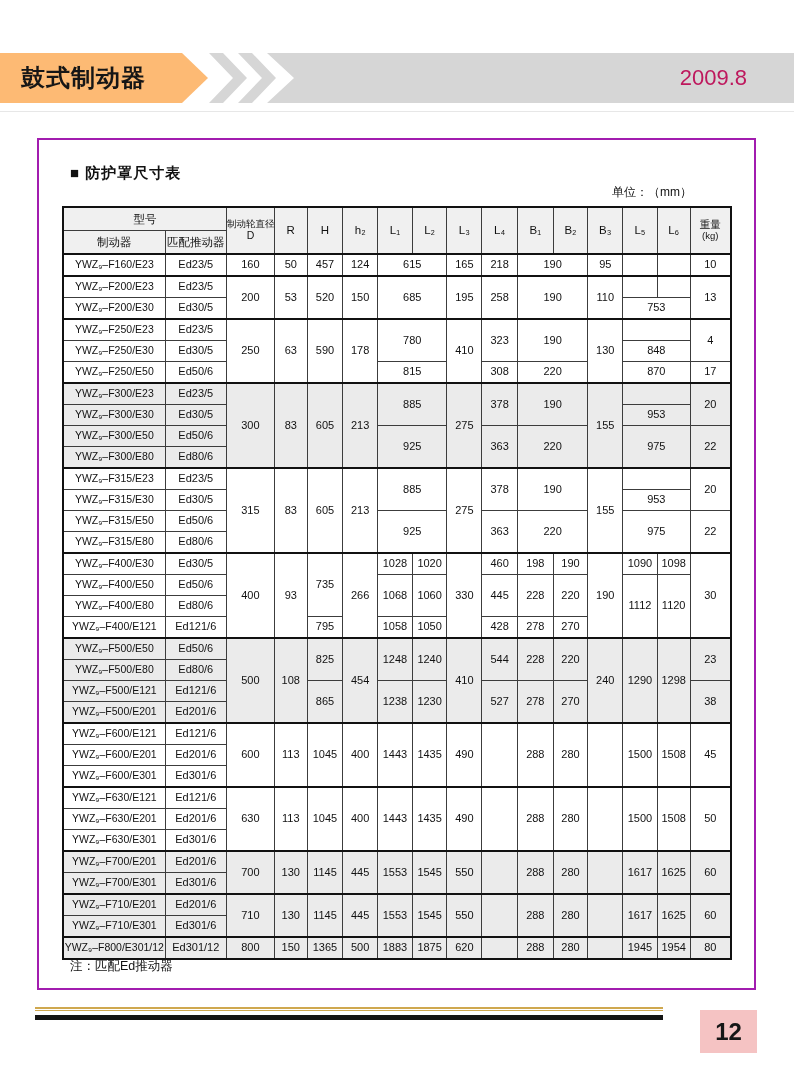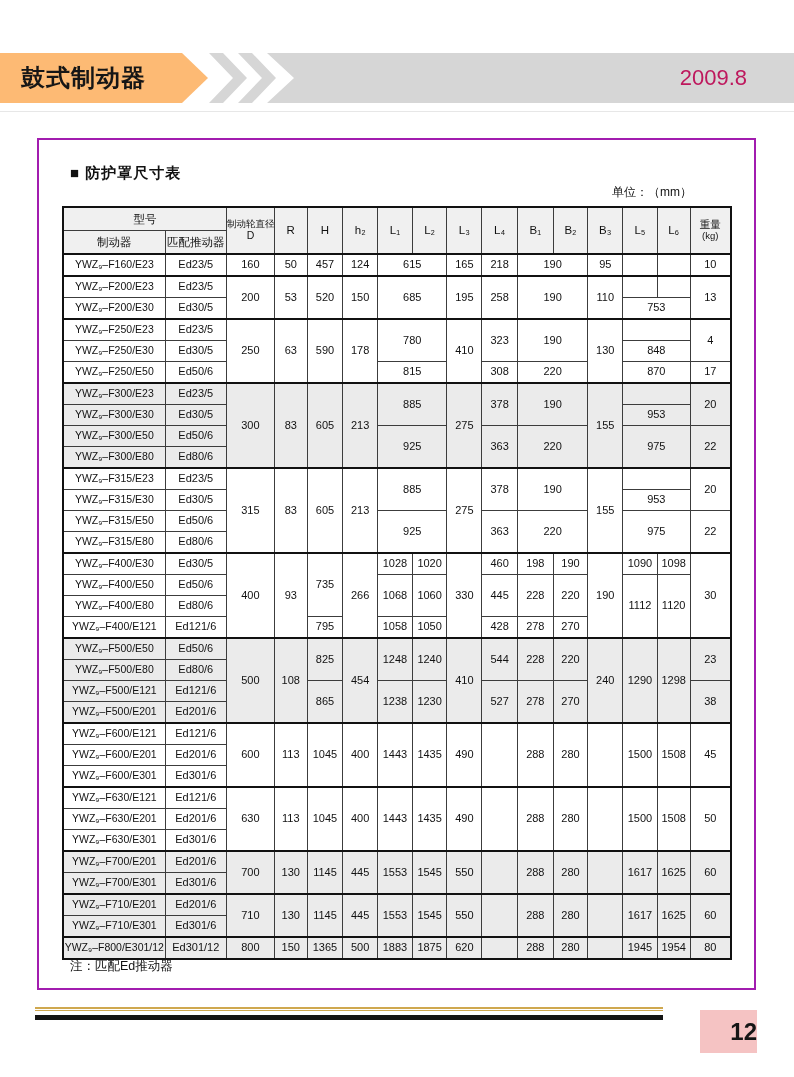--- a/index.html
+++ b/index.html
@@ -41,21 +41,21 @@
   .dim tbody tr.gstart td{border-top:2px solid #111}
   .dim tbody tr:first-child td{border-top:2px solid #111}
 
   .note{position:absolute;left:31px;top:818px;font-size:12.5px}
 
   
   .footer-gold{position:absolute;left:35px;top:1007px;width:628px;height:4px;box-sizing:border-box;
                border-top:2px solid #cfa84f;border-bottom:1px solid #cfa84f}
   .footer-black{position:absolute;left:35px;top:1015px;width:628px;height:5px;background:#141414}
   .page-num{position:absolute;left:700px;top:1010px;width:57px;height:43px;background:#f5c3c3;
-            font-size:24px;font-weight:bold;text-align:right;line-height:43px;color:#161616}
+            font-size:24px;font-weight:bold;text-align:center;line-height:43px;color:#161616}
 </style>
 </head>
 <body>
 
 <div class="page">
 
   <div class="band">
     <div class="band-bar"></div>
     <div class="chev chev1"></div>
     <div class="chev chev2"></div>

